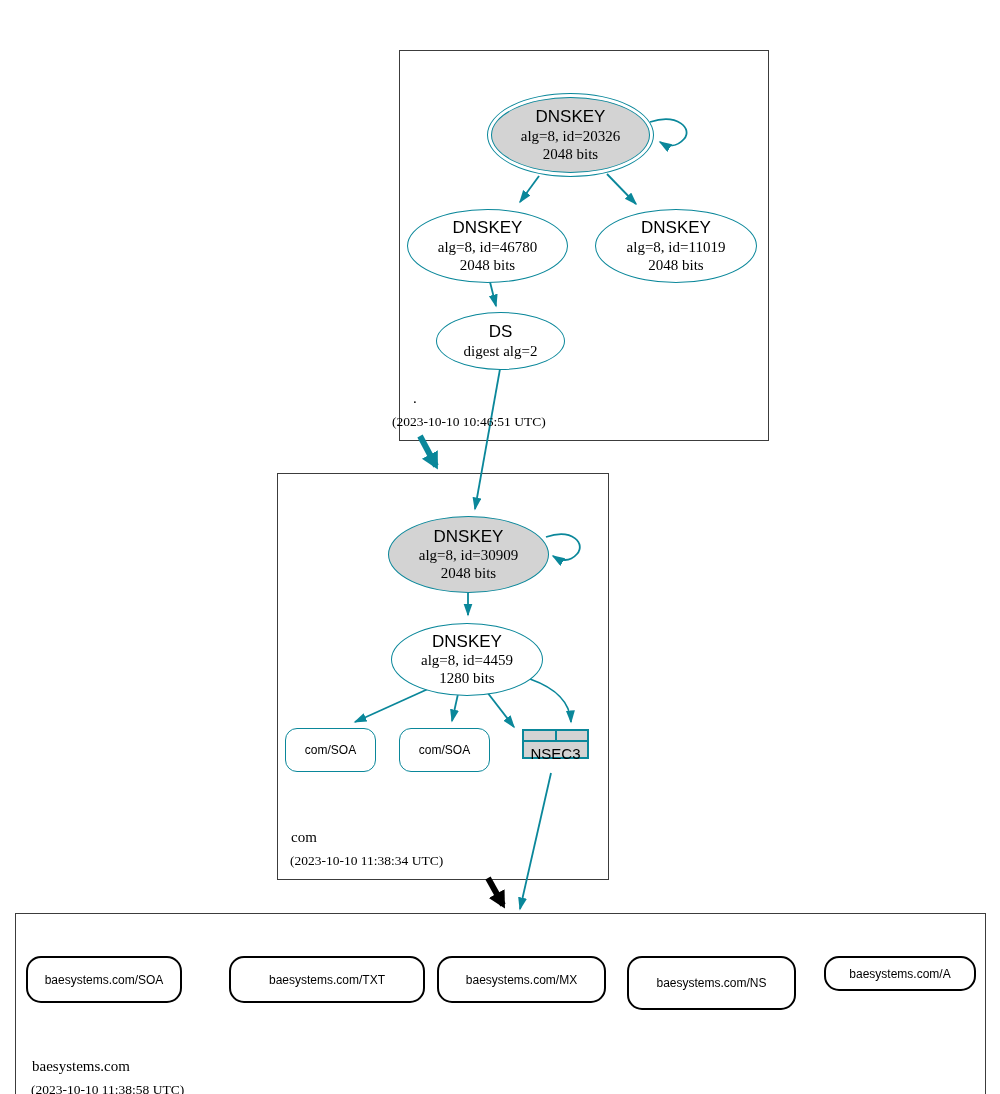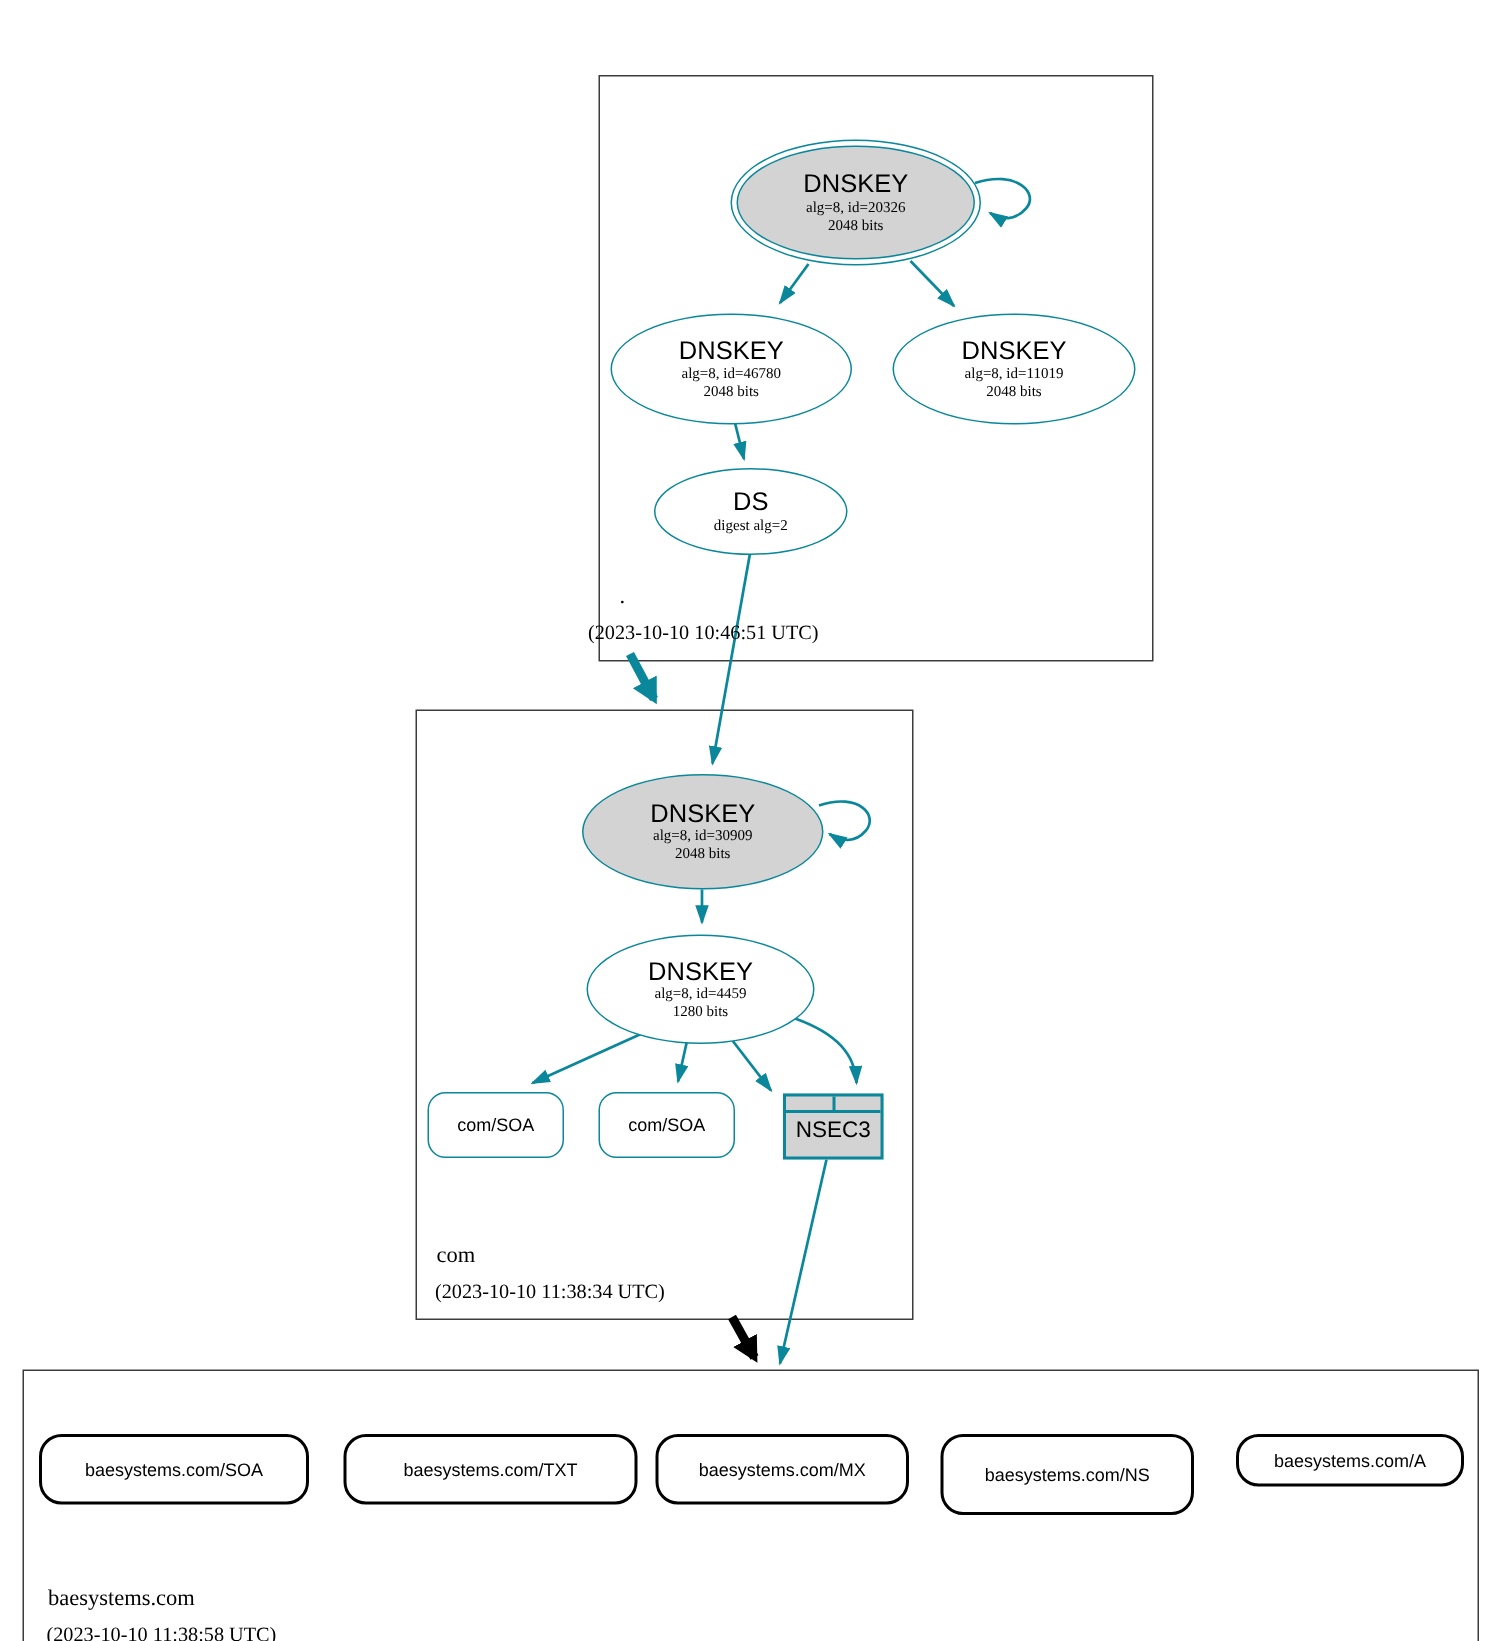--- a/index.html
+++ b/index.html
@@ -17,21 +17,21 @@
     text-align: center;
   }
   .ellipse.gray { background: var(--fill); }
   .ring-inner {
     position: absolute; left: 3px; right: 3px; top: 3px; bottom: 3px;
     border: 1.8px solid var(--teal); border-radius: 50%; background: var(--fill);
     display: flex; flex-direction: column; align-items: center; justify-content: center;
     text-align: center;
   }
   .node-title { font-size: 17px; line-height: 1.12; }
-  .node-detail { font-family: "Liberation Serif", serif; font-size: 10px; line-height: 1.2; }
+  .node-detail { font-family: "Liberation Serif", serif; font-size: 15px; line-height: 1.2; }
   .rrset {
     border: 1.8px solid var(--teal); border-radius: 12px; background: #fff;
     display: flex; align-items: center; justify-content: center; font-size: 12px;
   }
   .rrset.black { border: 2px solid #000; border-radius: 15px; }
   .nsec3 { border: 2.5px solid var(--teal); background: var(--fill); }
   .nsec3-top { display: flex; height: 9px; border-bottom: 2px solid var(--teal); }
   .nsec3-cell { flex: 1; }
   .nsec3-cell:first-child { border-right: 2px solid var(--teal); }
   .nsec3-label { text-align: center; font-size: 15px; padding-top: 3px; }
@@ -117,32 +117,32 @@
     <div class="node-detail">1280 bits</div>
   </div>
 
   <div class="node rrset" style="left:285px; top:696px; width:91px; height:44px;">
     <span>com/SOA</span>
   </div>
   <div class="node rrset" style="left:399px; top:696px; width:91px; height:44px;">
     <span>com/SOA</span>
   </div>
 
-  <div class="node nsec3" style="left:522px; top:697px; width:67px; height:44px;">
+  <div class="node nsec3" style="left:522px; top:697px; width:67px; height:30px;">
     <div class="nsec3-top">
       <div class="nsec3-cell"></div>
       <div class="nsec3-cell"></div>
     </div>
     <div class="nsec3-label">NSEC3</div>
   </div>
 
   <div class="zone-label" style="left:291px; top:797px;">com</div>
   <div class="zone-ts" style="left:290px; top:821px;">(2023-10-10 11:38:34 UTC)</div>
 
-  <div class="node rrset black" style="left:26px; top:924px; width:180px; height:47px;">
+  <div class="node rrset black" style="left:26px; top:924px; width:156px; height:47px;">
     <span>baesystems.com/SOA</span>
   </div>
   <div class="node rrset black" style="left:229px; top:924px; width:196px; height:47px;">
     <span>baesystems.com/TXT</span>
   </div>
   <div class="node rrset black" style="left:437px; top:924px; width:169px; height:47px;">
     <span>baesystems.com/MX</span>
   </div>
   <div class="node rrset black" style="left:627px; top:924px; width:169px; height:54px;">
     <span>baesystems.com/NS</span>

